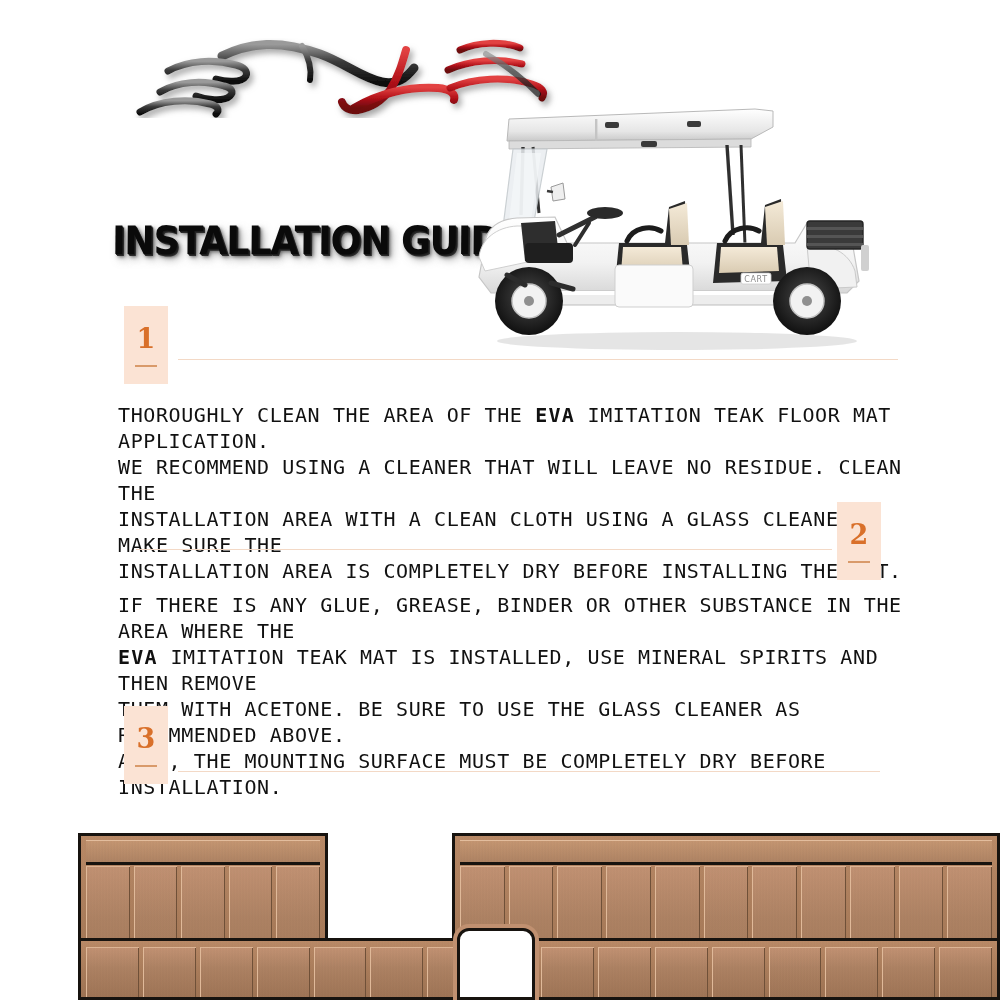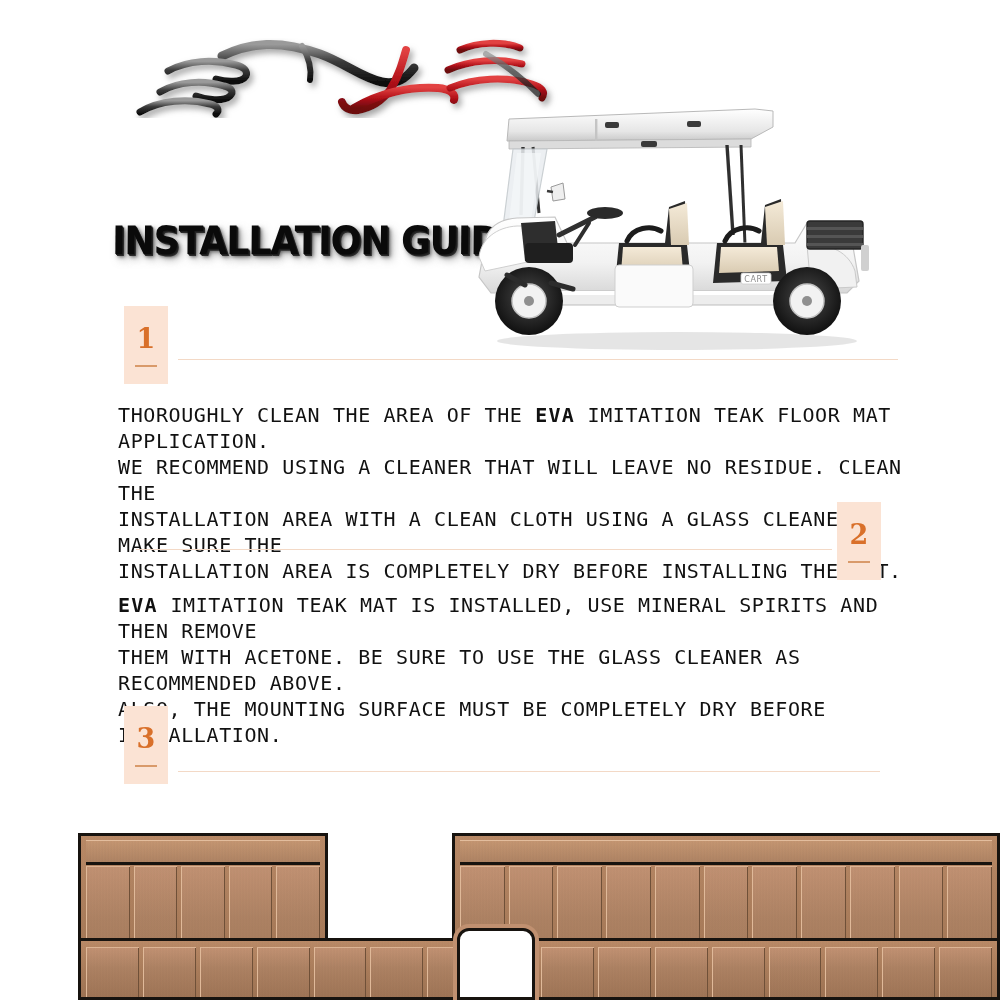--- a/index.html
+++ b/index.html
@@ -355,21 +355,22 @@
   <div class="step-text" id="text-1"><span>THOROUGHLY CLEAN THE AREA OF THE </span><b>EVA</b><span> IMITATION TEAK FLOOR MAT APPLICATION.
 WE RECOMMEND USING A CLEANER THAT WILL LEAVE NO RESIDUE. CLEAN THE
 INSTALLATION AREA WITH A CLEAN CLOTH USING A GLASS CLEANER. MAKE SURE THE
 INSTALLATION AREA IS COMPLETELY DRY BEFORE INSTALLING THE MAT.</span></div>
 
   <div class="step-badge" id="badge-2">
     <span class="num">2</span>
     <span class="bar"></span>
   </div>
   <div class="step-rule" id="rule-2"></div>
-  <div class="step-text" id="text-2"><b>EVA</b><span> IMITATION TEAK MAT IS INSTALLED, USE MINERAL SPIRITS AND THEN REMOVE
+  <div class="step-text" id="text-2"><span>IF THERE IS ANY GLUE, GREASE, BINDER OR OTHER SUBSTANCE IN THE AREA WHERE THE
+</span><b>EVA</b><span> IMITATION TEAK MAT IS INSTALLED, USE MINERAL SPIRITS AND THEN REMOVE
 THEM WITH ACETONE. BE SURE TO USE THE GLASS CLEANER AS RECOMMENDED ABOVE.
 ALSO, THE MOUNTING SURFACE MUST BE COMPLETELY DRY BEFORE INSTALLATION.</span></div>
 
   <div class="step-badge" id="badge-3">
     <span class="num">3</span>
     <span class="bar"></span>
   </div>
   <div class="step-rule" id="rule-3"></div>
 
   <div id="teak-mat">

